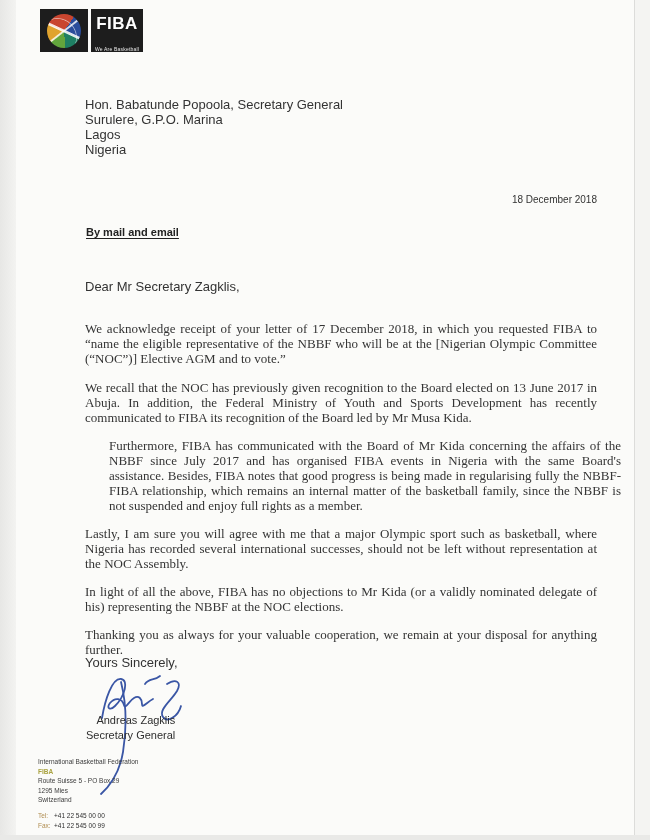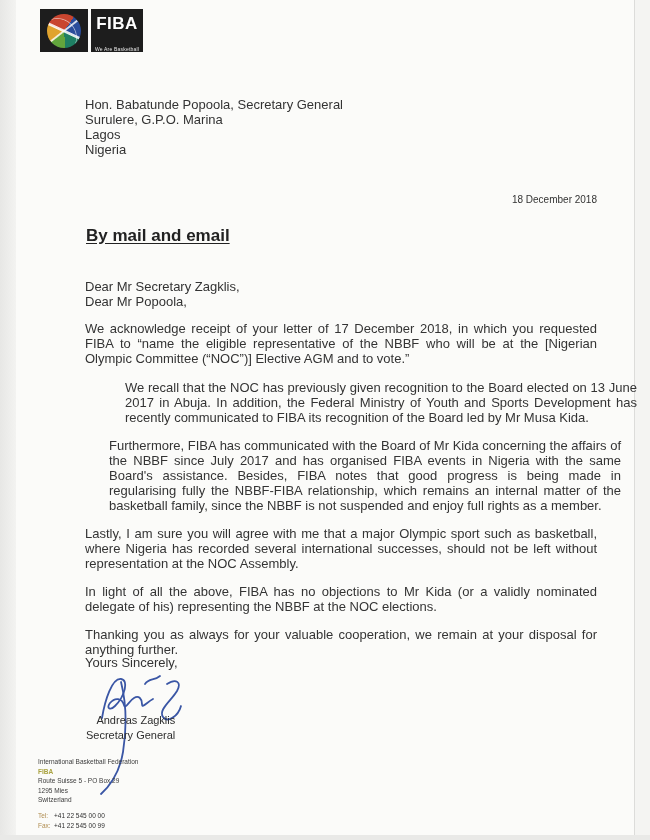--- a/index.html
+++ b/index.html
@@ -26,25 +26,25 @@
       linear-gradient(-38deg,transparent 47%,rgba(255,255,255,.8) 49%,rgba(255,255,255,.8) 51%,transparent 53%),
       radial-gradient(circle at 30% 70%,transparent 55%,rgba(255,255,255,.55) 57%,transparent 60%);}
   .logo-brand{color:#fff;font-weight:bold;font-size:17px;letter-spacing:.5px;line-height:1;}
   .logo-tagline{color:#e8e8e8;font-size:5px;margin-top:14px;letter-spacing:.2px;white-space:nowrap;}
 
   
   .block{position:absolute;left:85px;width:512px;font-size:13px;line-height:15px;}
   .recipient{top:97px;}
   .bold{font-weight:bold;color:#222;}
   .date-line{position:absolute;right:53px;top:194px;font-size:10px;text-align:right;}
-  .delivery{position:absolute;left:86px;top:226px;font-size:17px;font-weight:bold;color:#222;
+  .delivery{position:absolute;left:86px;top:226px;font-size:11px;font-weight:bold;color:#222;
     text-decoration:underline;text-underline-offset:2px;}
   .salutation{top:279px;}
-  .para{text-align:justify;color:#343434;}
-  .p1{top:321px;} .p2{top:380px;margin-left:40px;} .p3{top:438px;margin-left:24px;} .p4{top:526px;} .p5{top:584px;} .p6{top:627px;}
+  .para{text-align:justify;color:#343434;font-family:Liberation Serif, serif;}
+  .p1{top:321px;} .p2{top:380px;} .p3{top:438px;margin-left:24px;} .p4{top:526px;} .p5{top:584px;} .p6{top:627px;}
   .closing{top:655px;}
 
   
   .sig-svg{position:absolute;left:88px;top:672px;width:110px;height:135px;}
   .sig-name{position:absolute;left:86px;top:713px;font-size:11px;line-height:15px;color:#2e2e2e;text-align:right;}
 
   
   .footer{position:absolute;left:38px;top:757px;font-size:6.5px;line-height:9.5px;color:#3c3c3c;}
   .footer-brand{font-weight:bold;}
   .contact{position:absolute;left:38px;top:811px;font-size:6.5px;line-height:9.5px;color:#2f2f2f;}
@@ -73,21 +73,20 @@
   <div>Lagos</div>
   <div>Nigeria</div>
 </div>
 
 <div class="date-line">18 December 2018</div>
 
 <div class="delivery">By mail and email</div>
 
 <div class="block salutation">
   <div>Dear Mr Secretary Zagklis,</div>
-  <div>Dear Mr Popoola,</div>
 </div>
 
 <div class="block para p1">We acknowledge receipt of your letter of 17 December 2018, in which you requested FIBA to “name the eligible representative of the NBBF who will be at the [Nigerian Olympic Committee (“NOC”)] Elective AGM and to vote.”</div>
 <div class="block para p2">We recall that the NOC has previously given recognition to the Board elected on 13 June 2017 in Abuja. In addition, the Federal Ministry of Youth and Sports Development has recently communicated to FIBA its recognition of the Board led by Mr Musa Kida.</div>
 <div class="block para p3">Furthermore, FIBA has communicated with the Board of Mr Kida concerning the affairs of the NBBF since July 2017 and has organised FIBA events in Nigeria with the same Board's assistance. Besides, FIBA notes that good progress is being made in regularising fully the NBBF-FIBA relationship, which remains an internal matter of the basketball family, since the NBBF is not suspended and enjoy full rights as a member.</div>
 <div class="block para p4">Lastly, I am sure you will agree with me that a major Olympic sport such as basketball, where Nigeria has recorded several international successes, should not be left without representation at the NOC Assembly.</div>
 <div class="block para p5">In light of all the above, FIBA has no objections to Mr Kida (or a validly nominated delegate of his) representing the NBBF at the NOC elections.</div>
 <div class="block para p6">Thanking you as always for your valuable cooperation, we remain at your disposal for anything further.</div>
 
 <div class="block closing">Yours Sincerely,</div>

